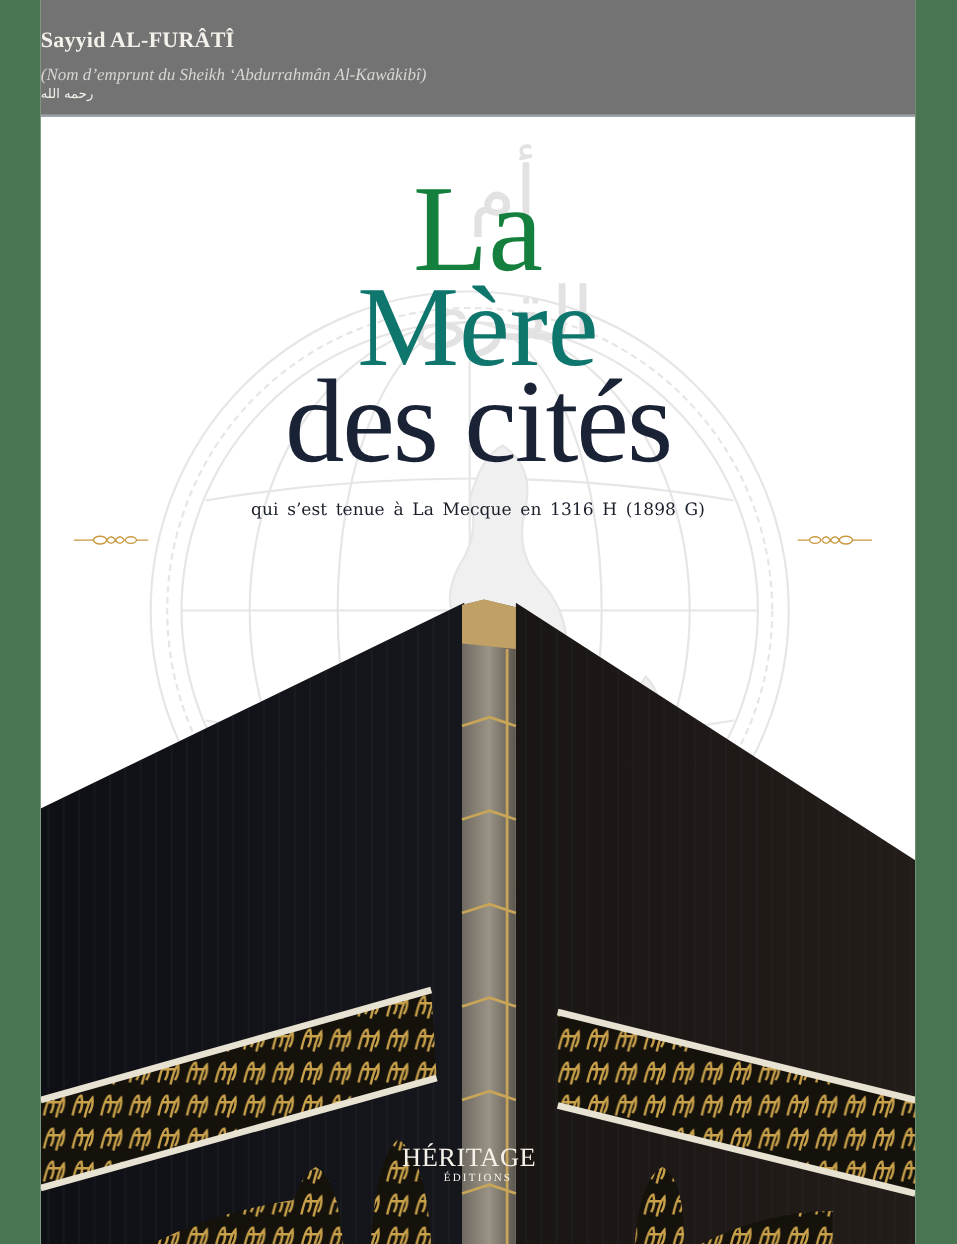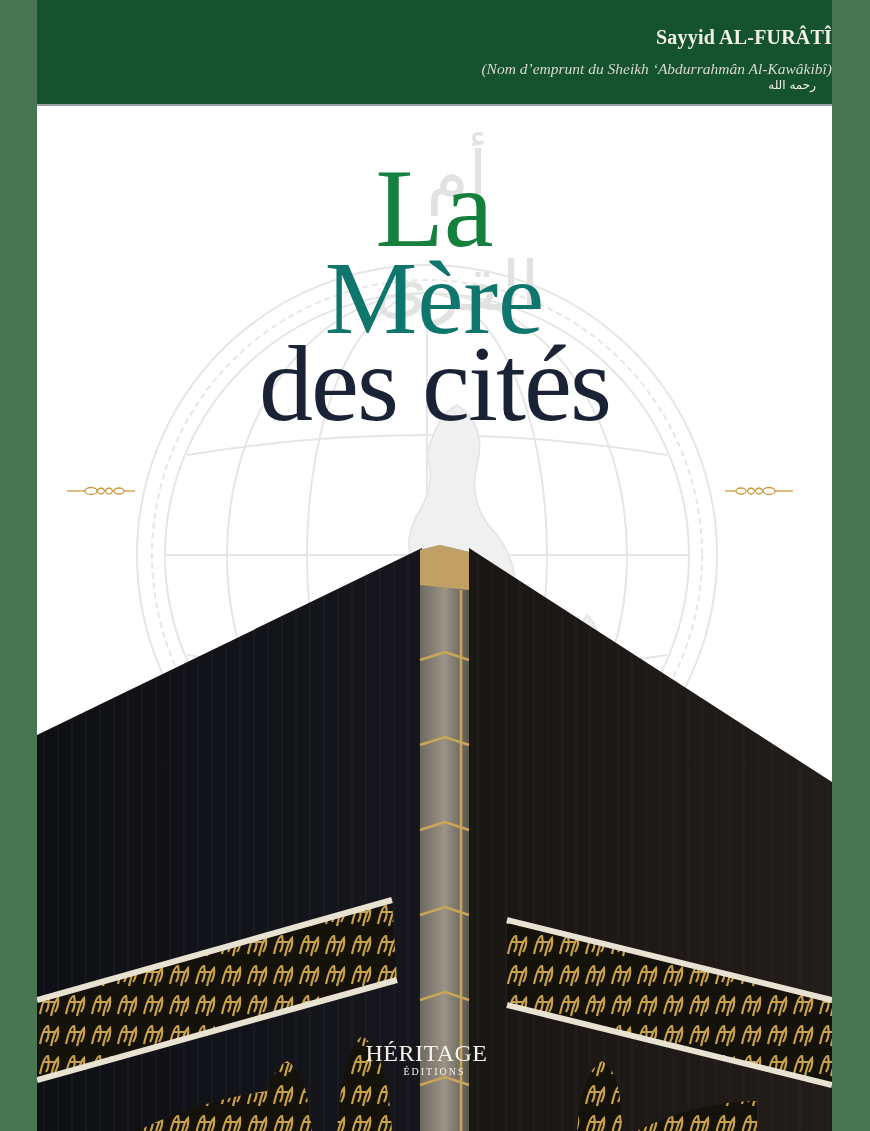--- a/index.html
+++ b/index.html
@@ -8,23 +8,23 @@
     background:#4a7552;
     position:relative;
     font-family:"Liberation Serif", "DejaVu Serif", serif;
   }
   .cover {
     position:absolute; left:37px; top:0; width:795px; height:1131px;
     background:#ffffff; overflow:hidden;
   }
   .header {
     position:absolute; left:0; top:0; width:795px; height:104px;
-    background:#14532d;
+    background:#737373;
     border-bottom:2px solid #9aa0a8;
-    text-align:right; color:#f4f1ea;
+    text-align:left; color:#f4f1ea;
   }
   .author {
     position:absolute; top:26px; left:0; right:0;
     font-weight:bold; font-size:20px; letter-spacing:0.2px;
   }
   .pseudonym {
     position:absolute; top:60px; left:0; right:0;
     font-style:italic; font-size:15.5px; color:#d8d6d2;
   }
   .arabic-honorific {
@@ -90,20 +90,21 @@
     </g>
   </svg>
 
   <div class="calligraphy-watermark">أم القرى</div>
 
   <div class="title-line t1">La</div>
   <div class="title-line t2">Mère</div>
   <div class="title-line t3">des cités</div>
 
   <div class="subtitle">
+    <div>qui s’est tenue à La Mecque en 1316 H (1898 G)</div>
   </div>
 
   <svg class="ornament orn-left" viewBox="0 0 68 14">
     <g fill="none" stroke="#c9993f" stroke-width="1.3">
       <line x1="0" y1="7" x2="18" y2="7"></line>
       <ellipse cx="24" cy="7" rx="6" ry="3.5"></ellipse>
       <path d="M30 7 q4 -6 8 0 q4 6 8 0 q-4 -6 -8 0 q-4 6 -8 0"></path>
       <ellipse cx="52" cy="7" rx="5" ry="3"></ellipse>
       <line x1="57" y1="7" x2="68" y2="7"></line>
     </g>

